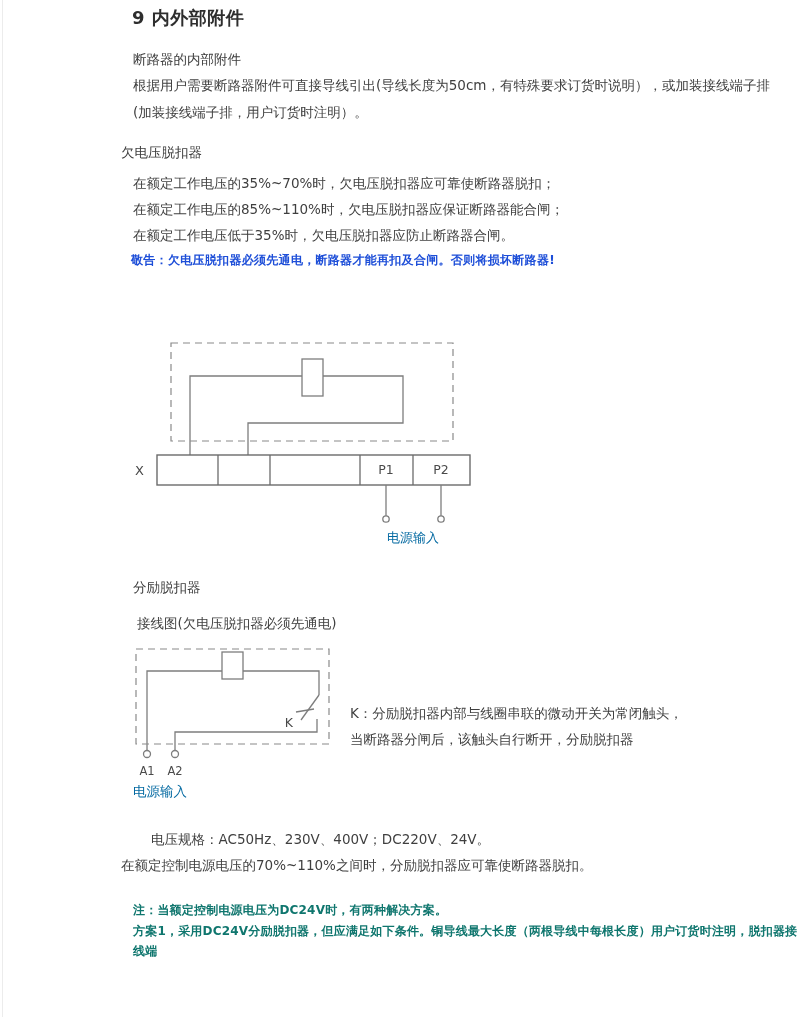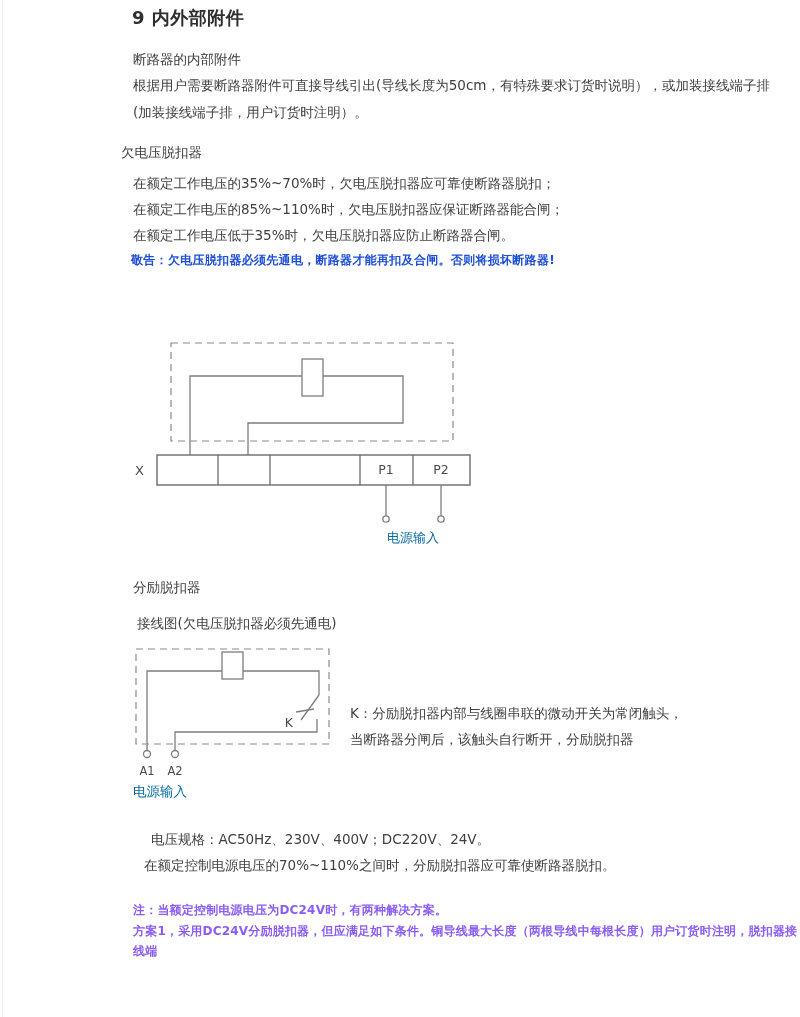--- a/index.html
+++ b/index.html
@@ -8,21 +8,21 @@
     font-family:"DejaVu Sans","Liberation Sans",sans-serif;color:#3f3f3f;
   }
   .abs{position:absolute;}
   .h1{font-size:18px;font-weight:bold;color:#2e2e2e;letter-spacing:.5px;}
   .h2{font-size:13.5px;color:#3c3c3c;}
   .body-text{font-size:13.5px;color:#3f3f3f;}
   .lines-27{line-height:27px;}
   .lines-26{line-height:26px;}
   .warning{font-size:12px;font-weight:bold;color:#1d4ed8;letter-spacing:.3px;}
   .diagram-label{font-size:13px;color:#0369a1;}
-  .note{font-size:12px;color:#8b5cf6;font-weight:600;line-height:20.5px;letter-spacing:.2px;}
+  .note{font-size:12px;color:#0f766e;font-weight:600;line-height:20.5px;letter-spacing:.2px;}
   .edge-line{position:absolute;left:2px;top:0;width:1px;height:100%;background:#ececec;}
   svg{position:absolute;overflow:visible;}
   svg text{font-family:"DejaVu Sans","Liberation Sans",sans-serif;fill:#4a4a4a;}
 </style>
 </head>
 <body>
 
 <div class="page">
   <div class="edge-line"></div>
 
@@ -89,19 +89,19 @@
     <text x="45" y="135" font-size="11.5" text-anchor="middle">A2</text>
   </svg>
   <div class="abs diagram-label" style="left:133px;top:783px;font-size:13.5px;">电源输入</div>
 
   <div class="abs body-text lines-26" style="left:350px;top:700px;width:420px;">
     <div>K：分励脱扣器内部与线圈串联的微动开关为常闭触头，</div>
     <div>当断路器分闸后，该触头自行断开，分励脱扣器</div>
   </div>
 
   <div class="abs body-text" style="left:127px;top:831px;margin-left:24px;">电压规格：AC50Hz、230V、400V；DC220V、24V。</div>
-  <div class="abs body-text" style="left:144px;top:857px;">在额定控制电源电压的70%~110%之间时，分励脱扣器应可靠使断路器脱扣。</div>
+  <div class="abs body-text" style="left:121px;top:857px;">在额定控制电源电压的70%~110%之间时，分励脱扣器应可靠使断路器脱扣。</div>
 
   <div class="abs note" style="left:133px;top:900px;width:665px;">
     <div>注：当额定控制电源电压为DC24V时，有两种解决方案。</div>
     <div>方案1，采用DC24V分励脱扣器，但应满足如下条件。铜导线最大长度（两根导线中每根长度）用户订货时注明，脱扣器接线端</div>
   </div>
 </div>
 
 </body></html>

